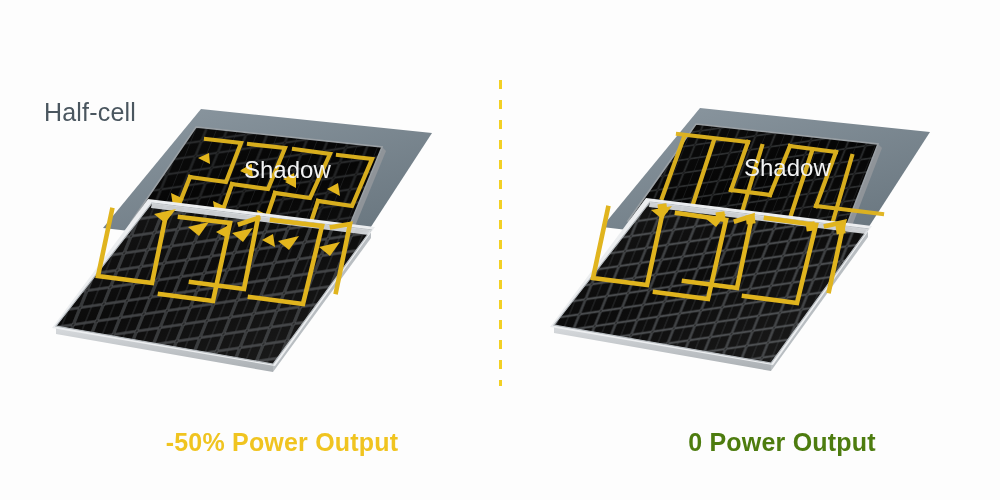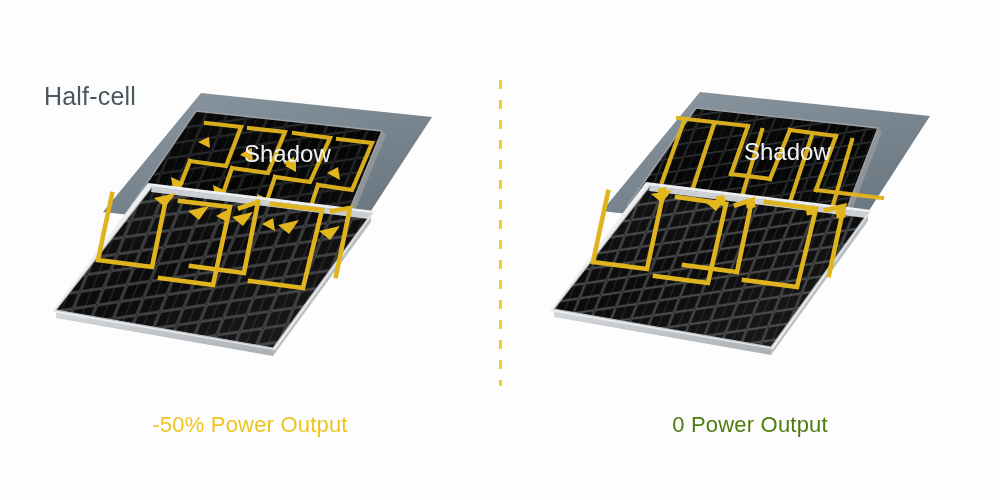--- a/index.html
+++ b/index.html
@@ -14,21 +14,21 @@
     overflow: hidden;
   }
   #stage {
     position: relative;
     width: 1000px;
     height: 500px;
     background: #fdfdfd;
   }
   .panel-col {
     position: absolute;
-    top: 0;
+    top: 16px;
     width: 500px;
     height: 356px;
   }
   #col-half { left: 0; }
   #col-full { left: 500px; }
 
   .heading {
     position: absolute;
     font-size: 25px;
     font-weight: 400;
@@ -37,24 +37,25 @@
     white-space: nowrap;
   }
   #heading-half { left: 44px; top: 82px; }
   #heading-full { left: 78px; top: 82px; }
 
   .caption {
     position: absolute;
     top: 412px;
     width: 500px;
     text-align: center;
-    font-size: 22px;
-    font-weight: 400;
+    font-size: 25px;
+    font-weight: 700;
     letter-spacing: 0.2px;
     white-space: nowrap;
+    margin-left: 32px;
   }
   .caption.accent { color: #f0c420; }
   .caption.neutral { color: #4d7c0f; }
 
   .diagram {
     position: absolute;
     left: 0;
     top: 0;
     width: 500px;
     height: 500px;

